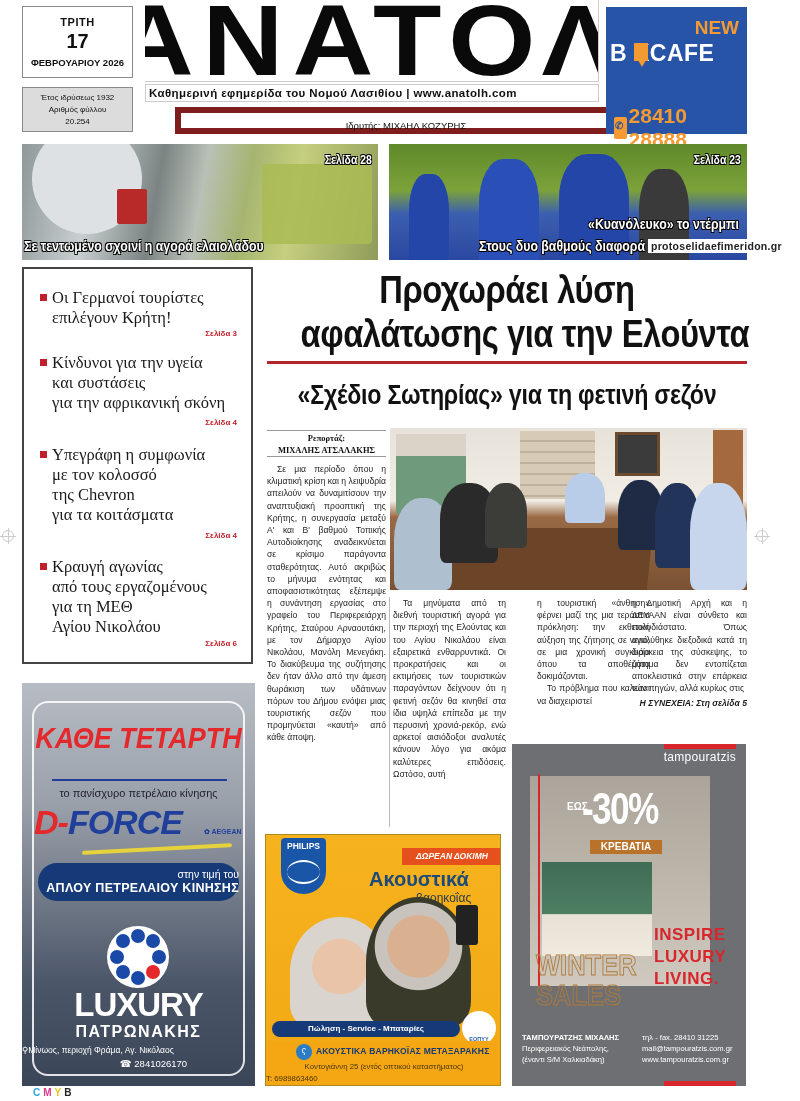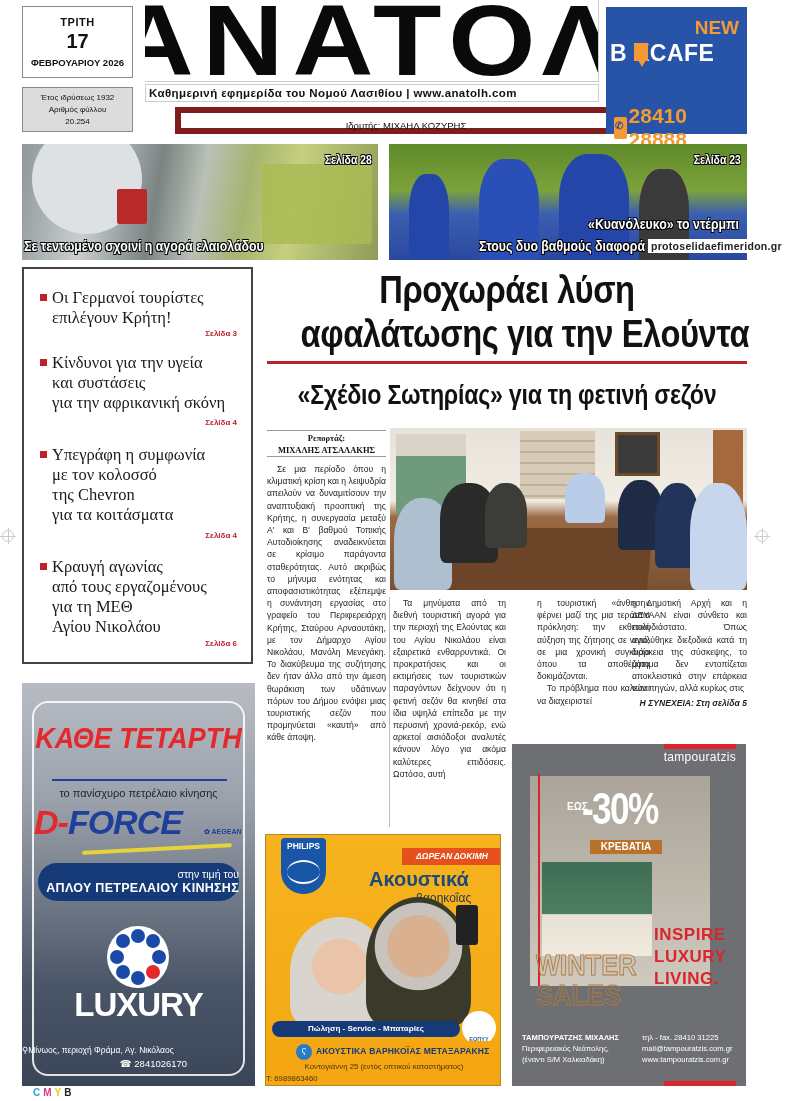--- a/index.html
+++ b/index.html
@@ -269,20 +269,21 @@
     <span class="petal" style="left:24px;top:3px;"></span>
     <span class="petal" style="left:39px;top:8px;"></span>
     <span class="petal" style="left:45px;top:24px;"></span>
     <span class="petal" style="left:39px;top:39px;background:#e5282c;"></span>
     <span class="petal" style="left:24px;top:45px;"></span>
     <span class="petal" style="left:9px;top:39px;"></span>
     <span class="petal" style="left:3px;top:24px;"></span>
     <span class="petal" style="left:9px;top:8px;"></span>
   </div>
   <div class="abs word">LUXURY</div>
+  <div class="abs name">ΠΑΤΡΩΝΑΚΗΣ</div>
   <div class="abs addr">⚲Μίνωος, περιοχή Φράμα, Αγ. Νικόλαος</div>
   <div class="abs tel">☎ 2841026170</div>
 </div>
 
 <div class="abs ad-philips">
   <div class="abs shield">
     <span class="ph">PHILIPS</span>
     <span class="waves"></span>
   </div>
   <div class="abs trial">ΔΩΡΕΑΝ ΔΟΚΙΜΗ</div>

